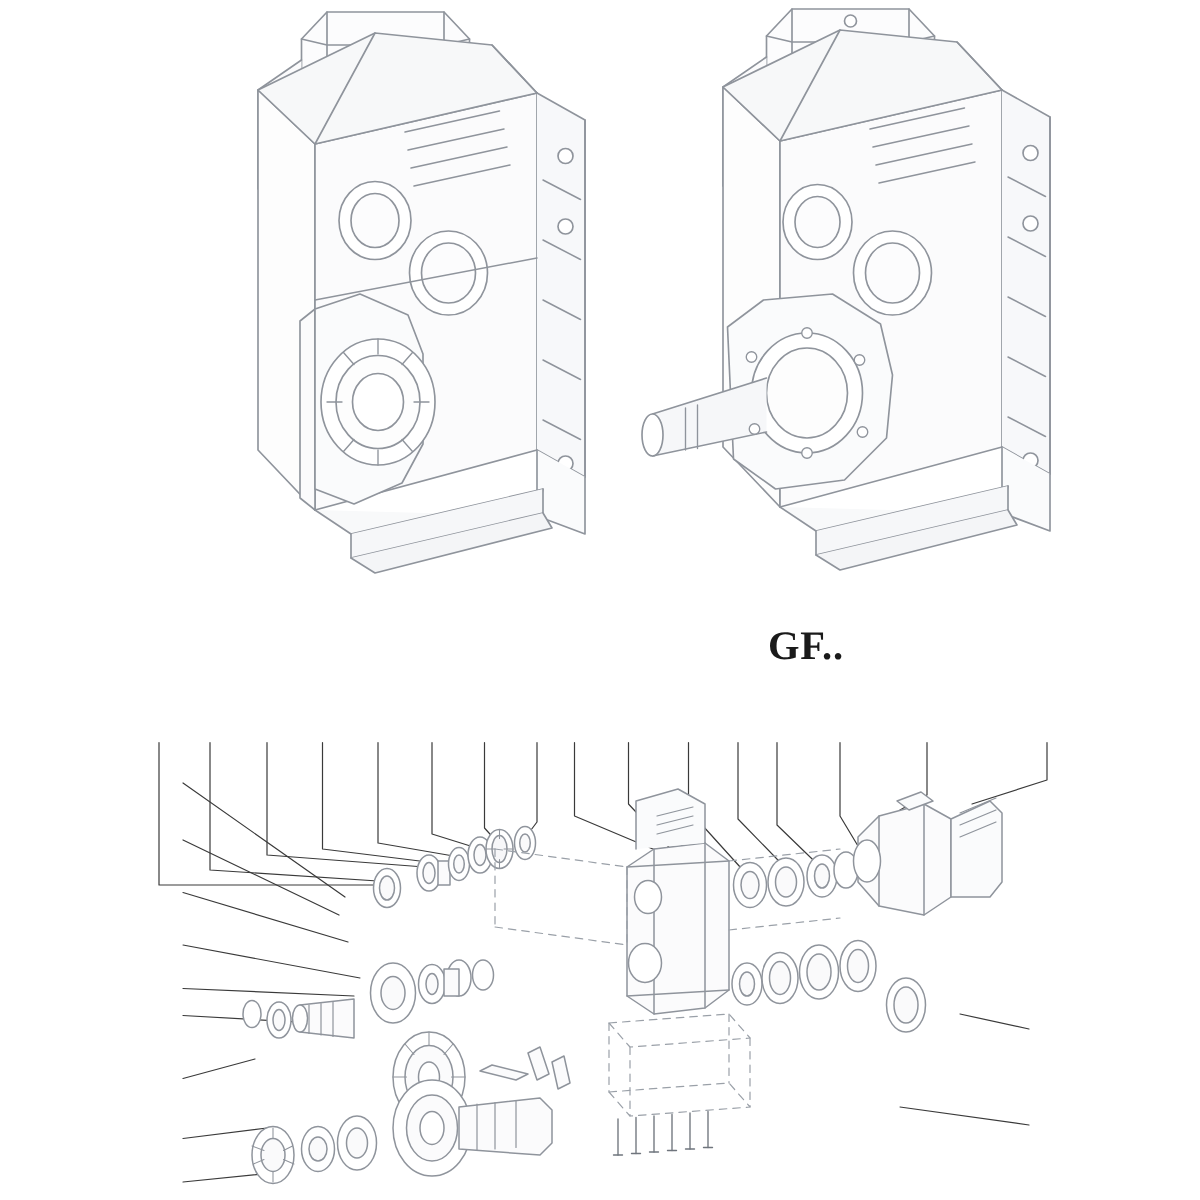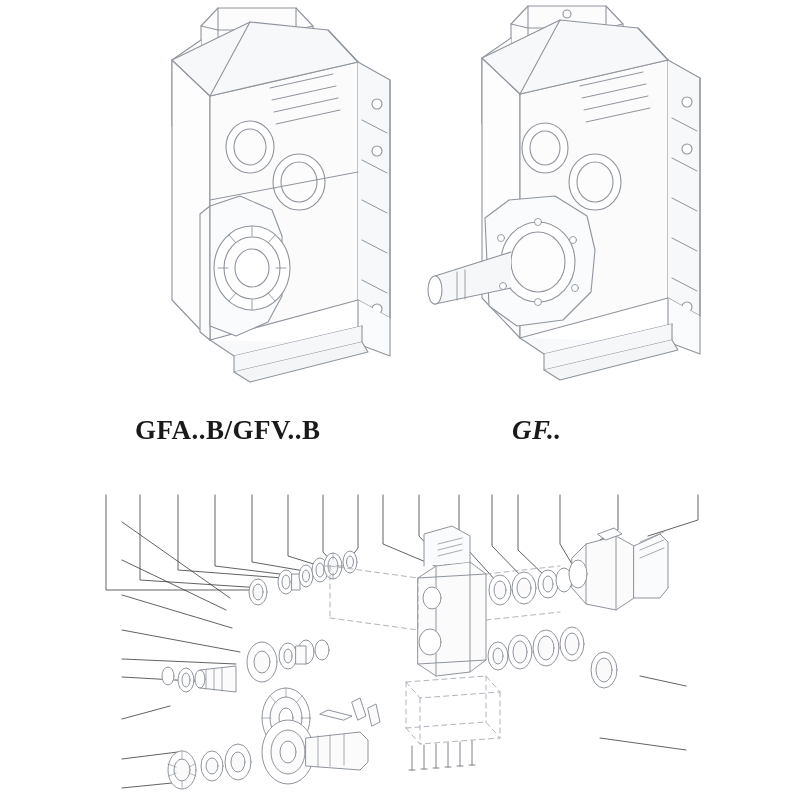--- a/index.html
+++ b/index.html
@@ -23,21 +23,21 @@
   .caption{
     position:absolute;
     font-family:"Liberation Serif", serif;
     font-weight:bold;
     font-size:27px;
     color:#1a1a1a;
     letter-spacing:0.5px;
     white-space:nowrap;
   }
   #caption-left{left:135px;top:415px;}
-  #caption-right{left:512px;top:415px;font-style:italic;}
+  #caption-right{left:512px;top:415px;}
 
   
   .exploded{position:absolute;left:0;top:470px;width:800px;height:330px;}
   .exploded svg{display:block;}
 </style>
 </head>
 <body>
 
 <div id="page">
 
@@ -145,21 +145,20 @@
           <circle cx="96" cy="238" r="3.5" fill="#fff"></circle>
         </g>
 
         <path d="M115 338 L139 354 L267 324 L263 342" fill="#f8f9fa"></path>
         <path d="M139 354 L139 370 L267 340 L267 324" fill="#f6f7f9"></path>
         <path d="M139 370 L155 380 L273 350 L267 340" fill="#f4f5f7"></path>
       </svg>
     </div>
   </div>
 
-  <div class="caption" id="caption-left">GFA..B/GFV..B</div>
   <div class="caption" id="caption-right">GF..</div>
 
   <div class="exploded">
     <svg width="800" height="330" viewBox="0 0 800 330" fill="none" stroke="#8f949c" stroke-width="1" stroke-linejoin="round" stroke-linecap="round">
 
       <g stroke="#3a3a3a" stroke-width="0.8">
         <path d="M106 25 L106 120 L258 120"></path>
         <path d="M140 25 L140 110 L262 118"></path>
         <path d="M178 25 L178 100 L283 108"></path>
         <path d="M215 25 L215 96 L296 106"></path>

